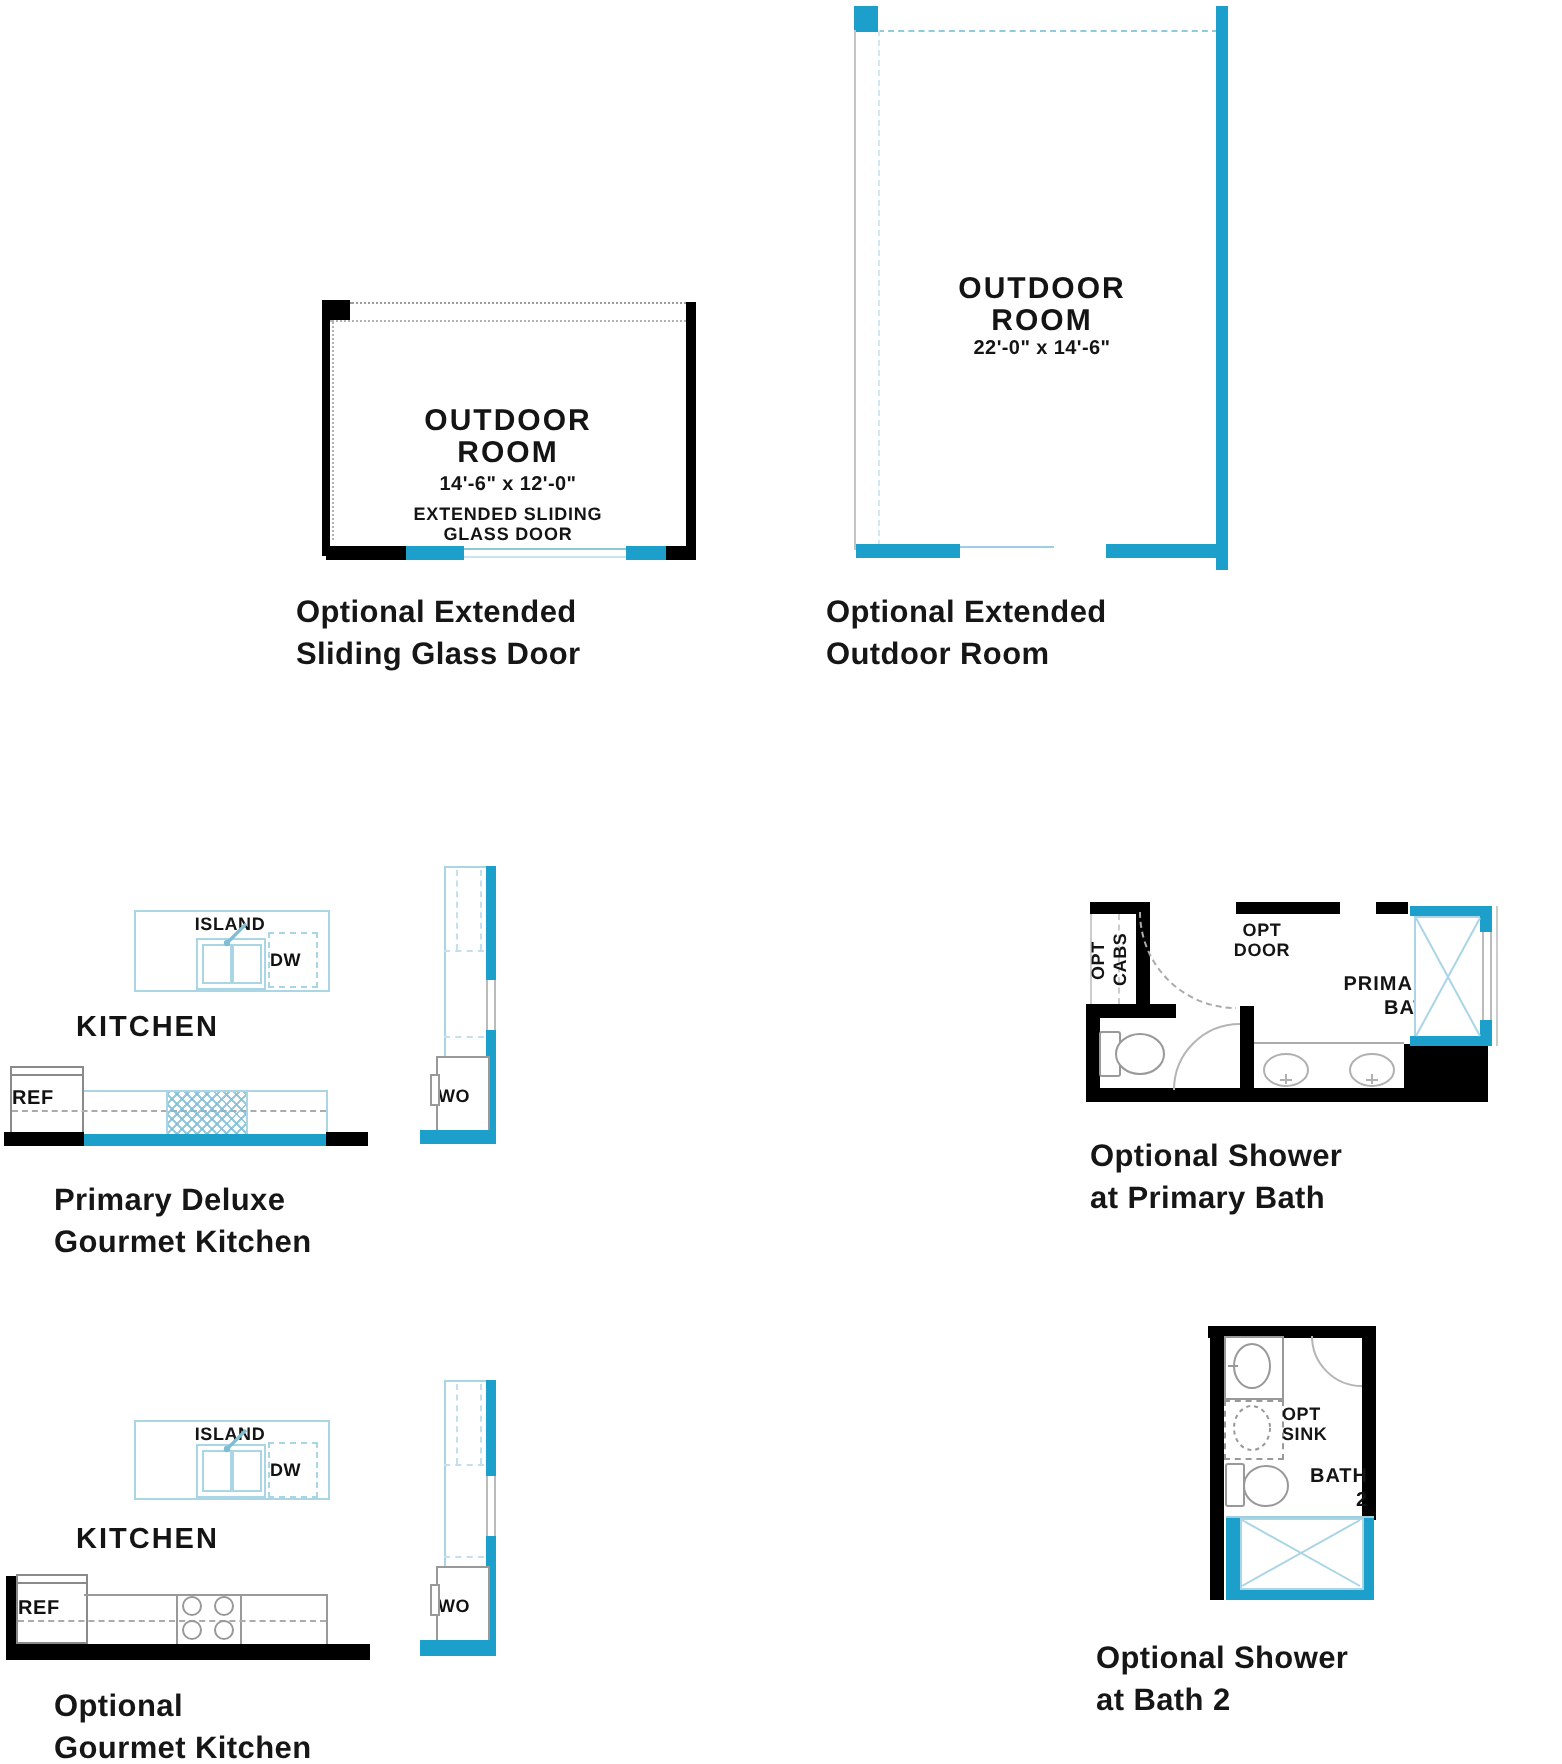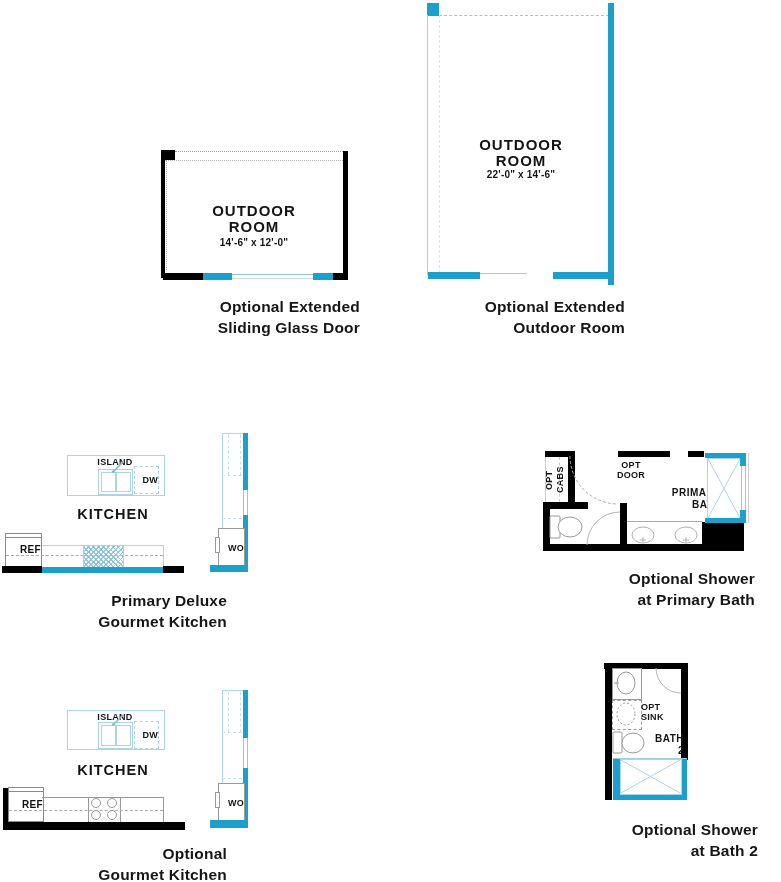--- a/index.html
+++ b/index.html
@@ -9,35 +9,35 @@
   .canvas{position:relative;width:781px;height:882px;background:#fff;overflow:hidden;
           font-family:"Liberation Sans",sans-serif;color:#111;}
   .abs{position:absolute;}
   .w{position:absolute;background:var(--wall);}
   .cy{position:absolute;background:var(--cyan);}
   .t{position:absolute;white-space:pre-line;color:#141414;}
   .room{font-weight:bold;font-size:15px;line-height:16px;letter-spacing:1px;text-align:center;}
   .dims{font-weight:bold;font-size:10px;letter-spacing:.2px;text-align:center;}
   .feat{font-weight:bold;font-size:9px;line-height:10px;letter-spacing:.4px;text-align:center;}
   .lbl{font-weight:bold;font-size:9px;line-height:10px;letter-spacing:.3px;}
-  .roomsm{font-weight:bold;font-size:14.5px;letter-spacing:1px;text-align:center;}
+  .roomsm{font-weight:bold;font-size:14.5px;letter-spacing:1px;text-align:left;}
   .bname{font-weight:bold;font-size:10px;line-height:12px;letter-spacing:.5px;text-align:right;}
   .cap{position:absolute;font-weight:bold;font-size:15.5px;line-height:21px;letter-spacing:.2px;
-       text-align:right;color:#161616;white-space:pre-line;}
+       text-align:left;color:#161616;white-space:pre-line;}
   .vert{writing-mode:vertical-rl;transform:rotate(180deg);display:flex;align-items:center;justify-content:center;}
   .ltb{position:absolute;border:1px solid var(--lt);background:#fff;}
   .ltbd{position:absolute;border:1px dashed var(--lt);background:#fff;}
   .gb{position:absolute;border:1px solid #8a8a8a;background:#fff;}
   .gbd{position:absolute;border:1px dashed #999;background:#fff;}
   .cooktop{position:absolute;border:1px solid var(--lt);
     background:
       repeating-linear-gradient(45deg, rgba(125,188,214,.8) 0 1px, transparent 1px 3.5px),
       repeating-linear-gradient(135deg, rgba(125,188,214,.8) 0 1px, transparent 1px 3.5px);}
   svg{position:absolute;left:0;top:0;overflow:visible;}
-  .cc{display:flex;align-items:center;justify-content:flex-end;}
+  .cc{display:flex;align-items:center;justify-content:flex-start;}
 </style>
 </head>
 <body>
 
 <div class="canvas">
 
   <div class="abs" style="left:158px;top:148px;width:192px;height:132px;">
     <div class="w" style="left:3px;top:2px;width:14px;height:10px;"></div>
     <div class="w" style="left:3px;top:2px;width:4px;height:128px;"></div>
     <div class="w" style="left:185px;top:3px;width:5px;height:127px;"></div>
@@ -45,20 +45,22 @@
     <div class="abs" style="left:7px;top:12px;width:178px;border-top:1px dotted #b3b3b3;"></div>
     <div class="abs" style="left:8px;top:12px;height:110px;border-left:1px dotted #b3b3b3;"></div>
     <div class="w" style="left:5px;top:125px;width:40px;height:7px;"></div>
     <div class="cy" style="left:45px;top:125px;width:29px;height:7px;"></div>
     <div class="abs" style="left:74px;top:126px;width:81px;height:3px;border-top:1.5px solid #8fc6da;border-bottom:1px solid #c7e4ef;"></div>
     <div class="cy" style="left:155px;top:125px;width:20px;height:7px;"></div>
     <div class="w" style="left:175px;top:125px;width:15px;height:7px;"></div>
     <div class="t room" style="left:0;top:55px;width:192px;">OUTDOOR
 ROOM</div>
     <div class="t dims" style="left:0;top:89px;width:192px;">14'-6" x 12'-0"</div>
+    <div class="t feat" style="left:0;top:104px;width:192px;">EXTENDED SLIDING
+GLASS DOOR</div>
   </div>
   <div class="cap" style="left:148px;top:296px;width:212px;">Optional Extended
 Sliding Glass Door</div>
 
   <div class="abs" style="left:423px;top:3px;width:196px;height:282px;">
     <div class="cy" style="left:4px;top:0;width:12px;height:13px;"></div>
     <div class="abs" style="left:16px;top:12px;width:170px;border-top:1px dashed #8fcade;"></div>
     <div class="cy" style="left:185px;top:0;width:6px;height:282px;"></div>
     <div class="abs" style="left:4px;top:12px;height:260px;border-left:1px solid #c4c4c4;"></div>
     <div class="abs" style="left:16px;top:12px;height:258px;border-left:1px dashed #cfe8f2;"></div>

